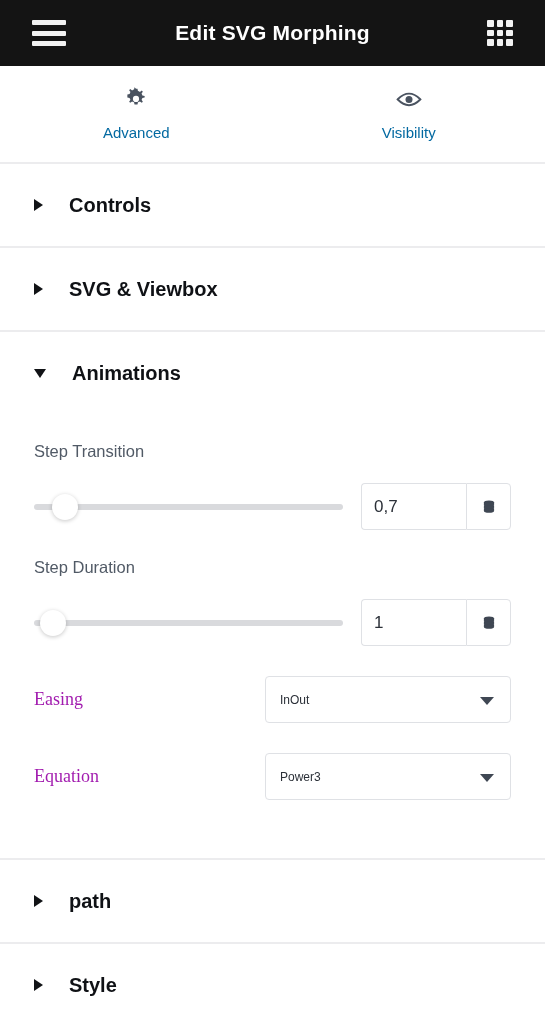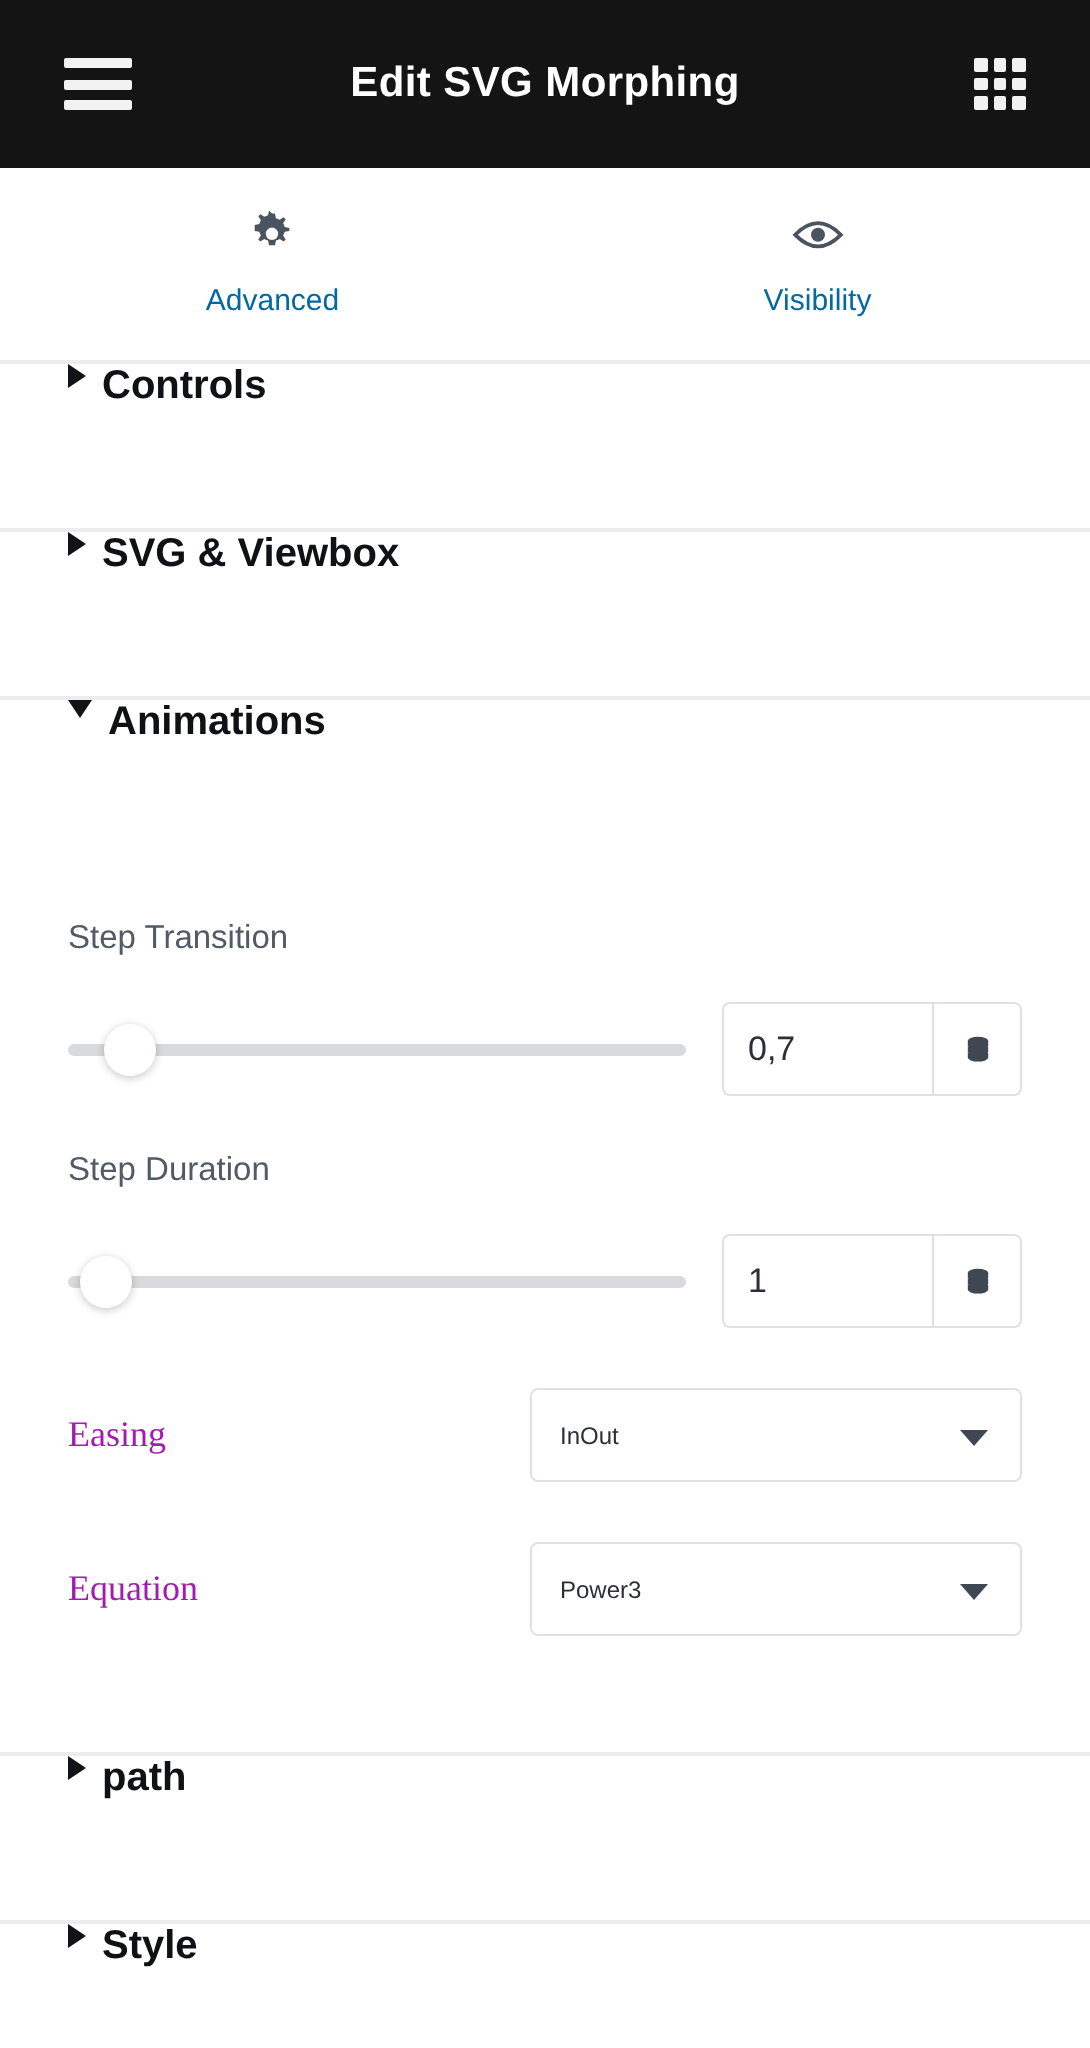--- a/index.html
+++ b/index.html
@@ -11,21 +11,21 @@
     height: 1024px;
     background: #ffffff;
     font-family: "Liberation Sans", sans-serif;
     overflow: hidden;
     -webkit-font-smoothing: antialiased;
   }
 
   
   .appbar {
     position: relative;
-    height: 84px;
+    height: 66px;
     background: #141414;
     display: flex;
     align-items: center;
     justify-content: space-between;
     padding: 0 32px;
     box-sizing: border-box;
   }
   .appbar-title {
     position: absolute;
     left: 0; right: 0;
@@ -112,21 +112,22 @@
     background: #000000;
   }
 
   
   .section {
     border-bottom: 2px solid #ececee;
     background: #ffffff;
   }
   .section-head {
     display: flex;
-    gap: 8px;
+    align-items: center;
+    gap: 26px;
     padding: 0 34px;
     height: 82px;
     cursor: pointer;
   }
   .caret {
     width: 0;
     height: 0;
     flex: 0 0 auto;
   }
   .caret.closed {

